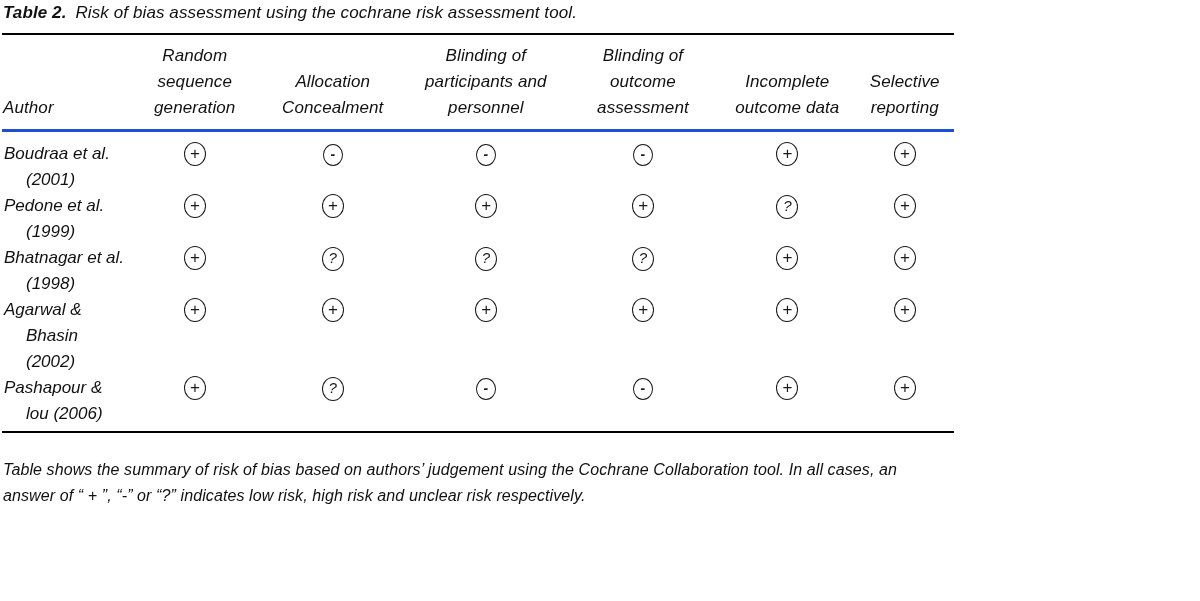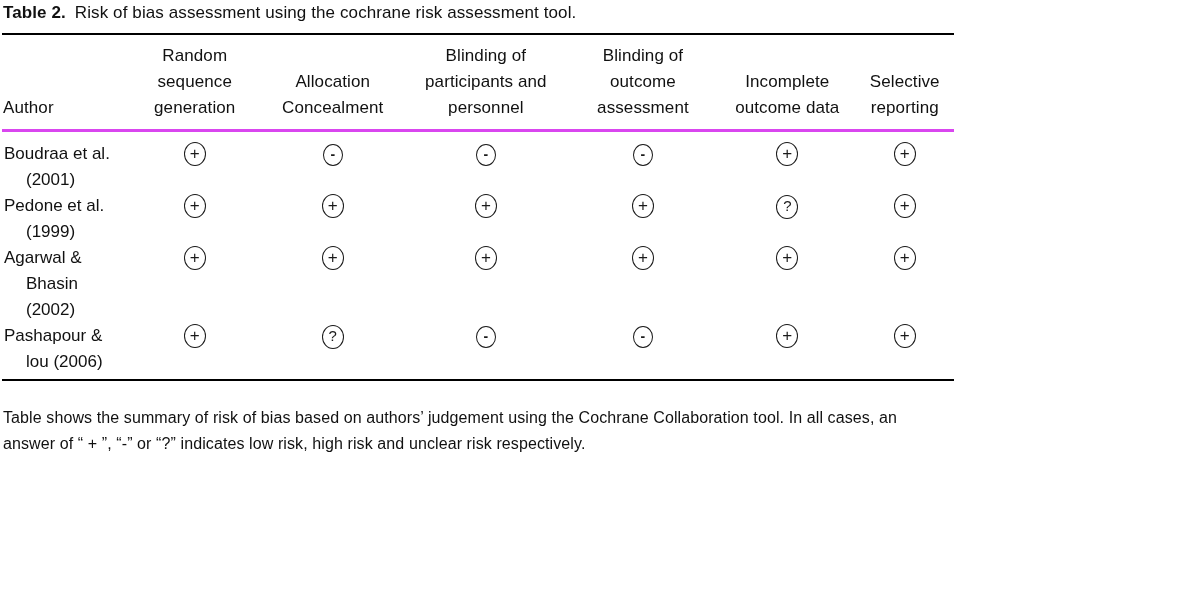--- a/index.html
+++ b/index.html
@@ -8,20 +8,21 @@
     font-family: "Liberation Sans", sans-serif;
     color: #111111;
     -webkit-font-smoothing: antialiased;
   }
   .page {
     width: 956px;
     height: 601px;
     padding: 1px 2px 0 2px;
     overflow: hidden;
     background: #ffffff;
+    font-style: italic;
   }
   .title {
     font-size: 17px;
     line-height: 22px;
     padding: 1px 0 9px 1px;
     letter-spacing: 0.1px;
   }
   .title-label {
     font-weight: bold;
     margin-right: 9px;
@@ -34,21 +35,21 @@
     border-bottom: 2px solid #000000;
   }
   table.rob thead th {
     font-weight: normal;
     font-size: 17px;
     line-height: 26px;
     vertical-align: bottom;
     text-align: center;
     white-space: pre-line;
     padding: 8px 2px 8px 2px;
-    border-bottom: 3px solid #d946ef;
+    border-bottom: 3px solid #1d4ed8;
     letter-spacing: 0.1px;
   }
   table.rob thead th.author-col {
     text-align: left;
     padding-left: 1px;
   }
   table.rob tbody td {
     font-size: 17px;
     line-height: 26px;
     vertical-align: top;
@@ -151,20 +152,32 @@
           </td>
           <td class="sym-cell"><span class="mark plus">+</span></td>
           <td class="sym-cell"><span class="mark plus">+</span></td>
           <td class="sym-cell"><span class="mark plus">+</span></td>
           <td class="sym-cell"><span class="mark plus">+</span></td>
           <td class="sym-cell"><span class="mark question">?</span></td>
           <td class="sym-cell"><span class="mark plus">+</span></td>
         </tr>
         <tr>
           <td class="author-cell">
+            <div class="a-line first">Bhatnagar et al.</div>
+            <div class="a-line cont">(1998)</div>
+          </td>
+          <td class="sym-cell"><span class="mark plus">+</span></td>
+          <td class="sym-cell"><span class="mark question">?</span></td>
+          <td class="sym-cell"><span class="mark question">?</span></td>
+          <td class="sym-cell"><span class="mark question">?</span></td>
+          <td class="sym-cell"><span class="mark plus">+</span></td>
+          <td class="sym-cell"><span class="mark plus">+</span></td>
+        </tr>
+        <tr>
+          <td class="author-cell">
             <div class="a-line first">Agarwal &amp;</div>
             <div class="a-line cont">Bhasin</div>
             <div class="a-line cont">(2002)</div>
           </td>
           <td class="sym-cell"><span class="mark plus">+</span></td>
           <td class="sym-cell"><span class="mark plus">+</span></td>
           <td class="sym-cell"><span class="mark plus">+</span></td>
           <td class="sym-cell"><span class="mark plus">+</span></td>
           <td class="sym-cell"><span class="mark plus">+</span></td>
           <td class="sym-cell"><span class="mark plus">+</span></td>

